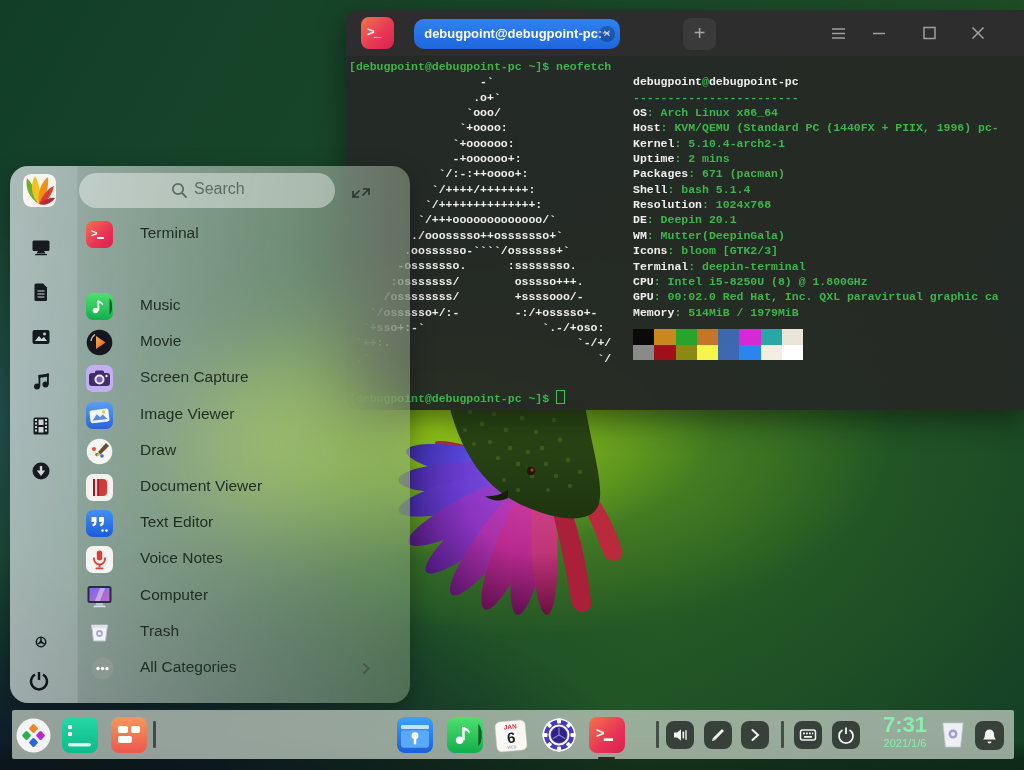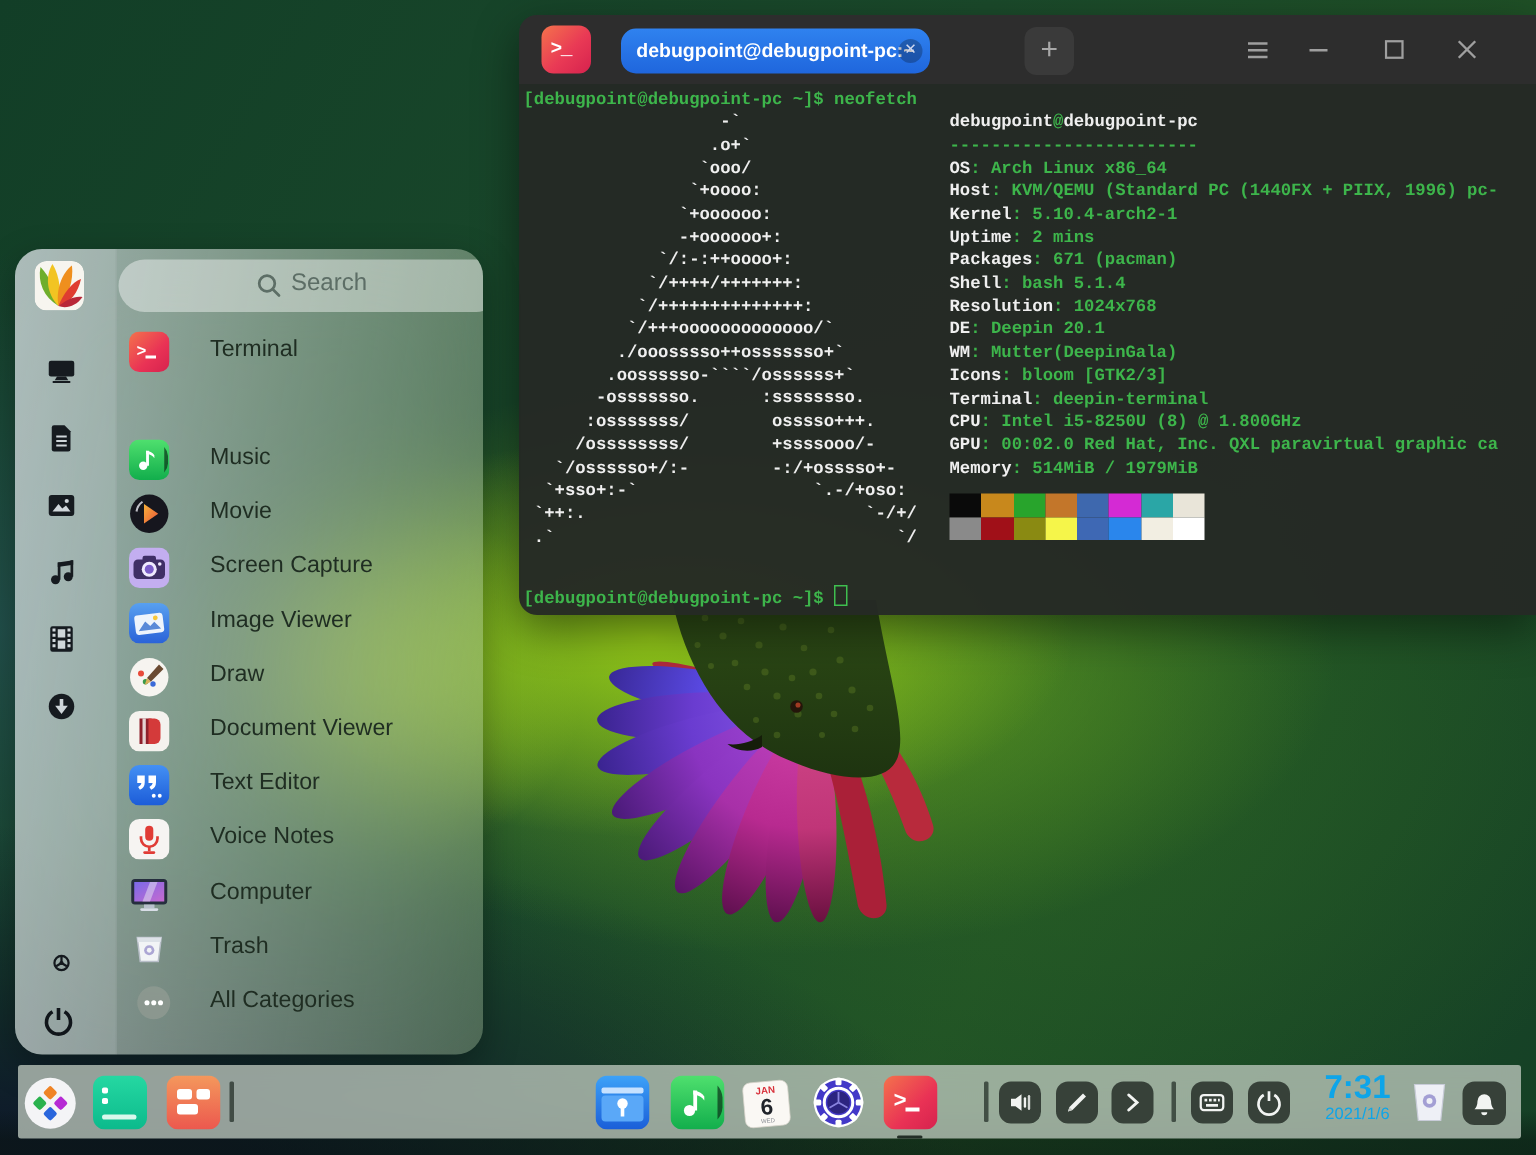--- a/index.html
+++ b/index.html
@@ -35,39 +35,39 @@
 #ticon .tg{position:absolute;left:6px;top:8px;color:#fff;font:bold 13px "Liberation Mono",monospace;letter-spacing:-1px;}
 #tab{position:absolute;left:68px;top:9px;width:206px;height:30px;border-radius:10px;background:linear-gradient(180deg,#2f82ef,#1f66dd);color:#fff;font-size:13px;font-weight:bold;text-align:center;line-height:30px;}
 #tabx{position:absolute;right:5px;top:7px;width:16px;height:16px;border-radius:8px;background:rgba(0,0,0,0.25);color:#cfd8ef;font-size:10px;line-height:15px;text-align:center;font-weight:normal;}
 #plus{position:absolute;left:337px;top:8px;width:33px;height:32px;border-radius:8px;background:#3a3a3a;color:#a8a8a8;font-size:20px;line-height:30px;text-align:center;font-weight:normal;}
 .wbtn{position:absolute;top:0;height:46px;color:#9f9f9f;font-size:15px;line-height:46px;text-align:center;width:30px;}
 #btn-menu{left:477px;}
 #btn-min{left:518px;}
 #btn-max{left:568px;}
 #btn-close{left:617px;}
 
-#launcher{position:absolute;left:10px;top:166px;width:312px;height:537px;border-radius:18px;overflow:hidden;
+#launcher{position:absolute;left:10px;top:166px;width:400px;height:537px;border-radius:18px;overflow:hidden;
 background:linear-gradient(100deg, rgba(200,210,212,0.78) 0%, rgba(190,203,192,0.6) 45%, rgba(178,198,163,0.36) 100%);
 backdrop-filter:blur(36px) saturate(1.05);
 box-shadow:0 8px 24px rgba(0,0,0,0.3);}
 #sidebar{position:absolute;left:0;top:0;width:67px;height:100%;background:rgba(225,233,240,0.18);border-right:1px solid rgba(0,0,0,0.04);}
 #bloom{position:absolute;left:13px;top:8px;width:33px;height:33px;border-radius:8px;overflow:hidden;}
 #search{position:absolute;left:69px;top:7px;width:256px;height:35px;border-radius:17.5px;background:rgba(255,255,255,0.42);}
 #search .stx{position:absolute;left:115px;top:7px;color:#5d6e66;font-size:16px;}
 #expand{position:absolute;left:341px;top:18px;width:20px;height:18px;}
 .row{position:absolute;left:67px;width:313px;height:36px;}
 .row .ic{position:absolute;left:9px;top:4px;width:27px;height:27px;}
 .row .lb{position:absolute;left:63px;top:7px;font-size:15.5px;color:#1f2d22;}
 .sbi{position:absolute;left:21px;width:20px;height:20px;}
 
 #dock{position:absolute;left:12px;top:710px;width:1002px;height:49px;background:rgba(192,202,192,0.76);backdrop-filter:blur(8px);border-radius:2px;}
 .dki{position:absolute;}
 .dsep{position:absolute;top:11px;width:2.5px;height:27px;background:rgba(30,40,34,0.7);border-radius:1px;}
 .dbtn{position:absolute;top:11px;width:28px;height:28px;border-radius:8px;background:rgba(48,56,50,0.92);display:flex;align-items:center;justify-content:center;}
-#clock{position:absolute;left:863px;top:3px;width:60px;text-align:center;color:#0ea5e9;}
+#clock{position:absolute;left:863px;top:3px;width:60px;text-align:center;color:#86efac;}
 #ctime{font-size:22px;font-weight:bold;line-height:24px;}
 #cdate{font-size:11px;line-height:12px;}
 </style>
 </head>
 <body>
 <div id="stage">
 <div id="wall"></div>
 <svg id="bird" style="position:absolute;left:370px;top:400px;" width="290" height="250" viewBox="0 0 290 250">
   <defs>
     <linearGradient id="fb1" x1="0" y1="0" x2="1" y2="0">

